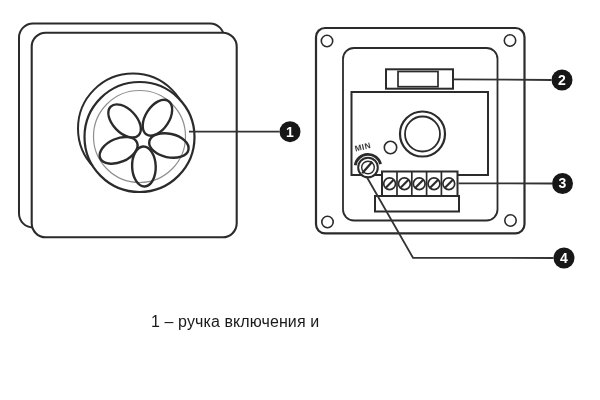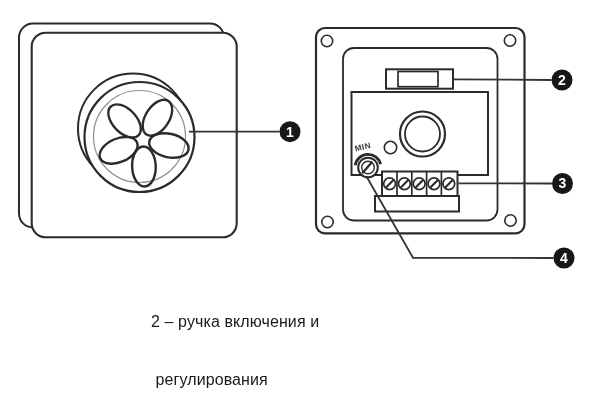--- a/index.html
+++ b/index.html
@@ -103,21 +103,20 @@
           <text class="badge-num" x="290" y="136.5">1</text>
           <text class="badge-num" x="562" y="84.8">2</text>
           <text class="badge-num" x="562.5" y="188.3">3</text>
           <text class="badge-num" x="564" y="262.8">4</text>
         </g>
       </g>
     </g>
   </svg>
 
   <div class="legend">
-    <div>2 – ручка включения и</div>
-    <div> регулирования</div>
+    <div>1 – ручка включения и</div>
     
     
     
     
   </div>
 
 </div>
 
 </body></html>

